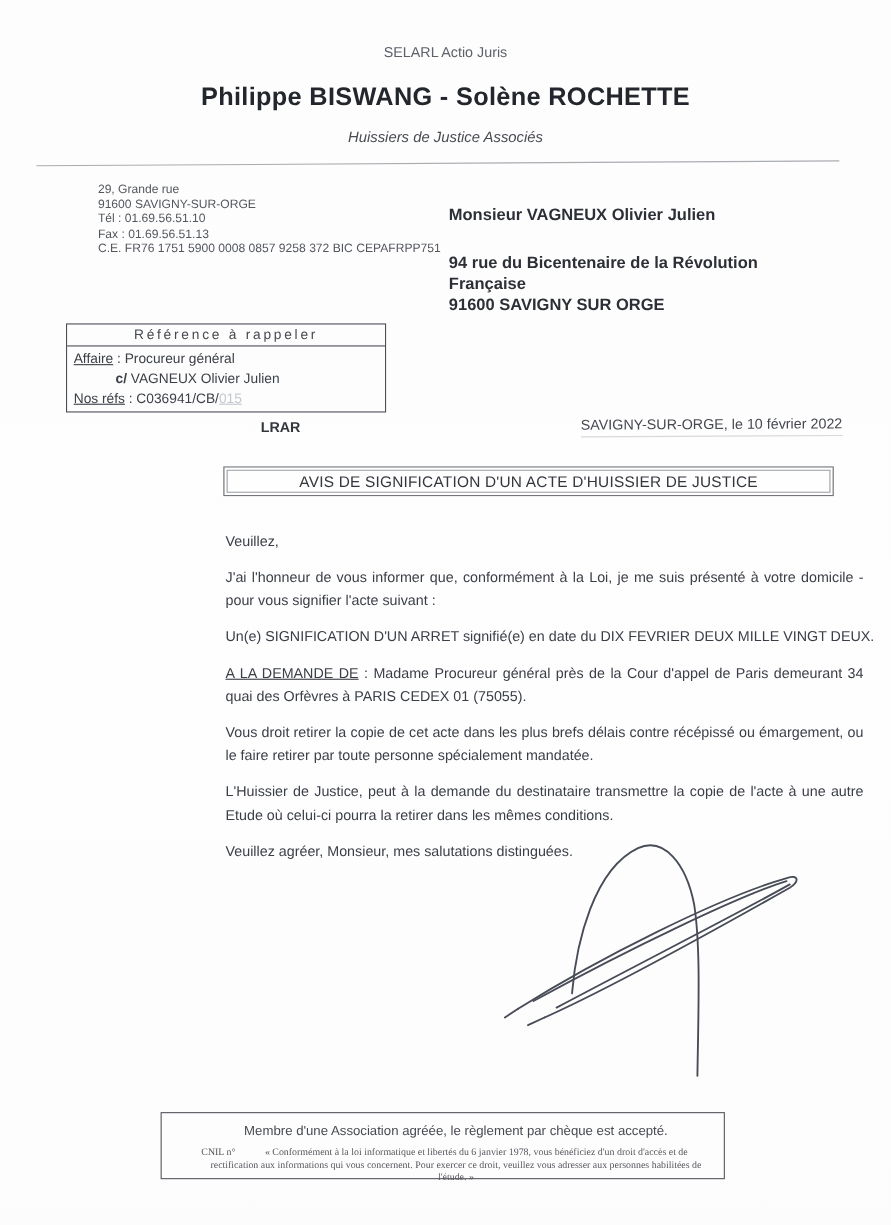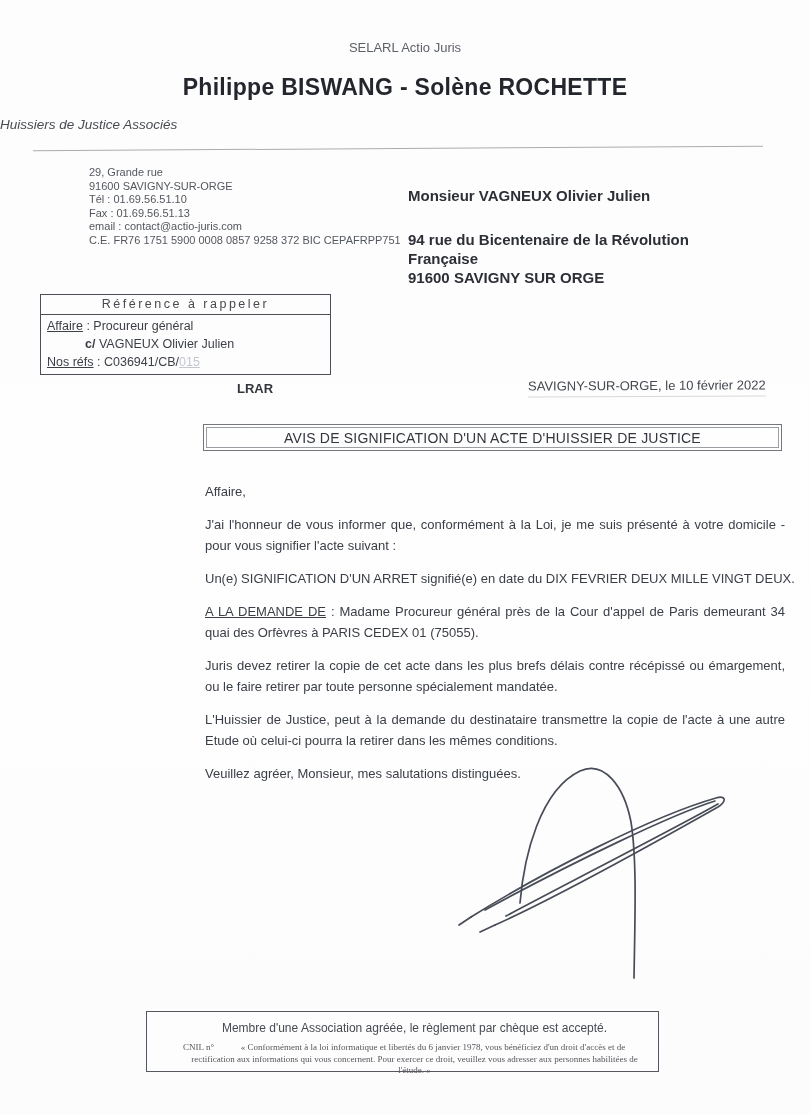--- a/index.html
+++ b/index.html
@@ -18,21 +18,21 @@
     position: absolute; top: 40px; left: 0; width: 100%;
     text-align: center; font-size: 13px; color: #5d6168;
   }
   .lh-names {
     position: absolute; top: 74px; left: 0; width: 100%;
     text-align: center; font-size: 23px; font-weight: bold; color: #23262c;
     letter-spacing: 0.3px;
   }
   .lh-subtitle {
     position: absolute; top: 117px; left: 0; width: 100%;
-    text-align: left; font-size: 13.5px; font-style: italic; color: #474b52;
+    text-align: center; font-size: 13.5px; font-style: italic; color: #474b52;
   }
   .lh-rule {
     position: absolute; top: 148px; left: 33px; width: 730px; height: 0;
     border-top: 1.5px solid #a9acb1; transform: rotate(-0.35deg);
   }
 
   
   .office-block {
     position: absolute; top: 166px; left: 55px;
     font-size: 11px; line-height: 13.5px; color: #53575e; margin-left: 34px;
@@ -40,21 +40,21 @@
 
   
   .recipient {
     position: absolute; top: 186px; left: 408px;
     font-size: 15px; font-weight: bold; line-height: 19px; color: #2c2f35;
   }
   .recipient .gap { height: 25px; }
 
   
   .ref-box {
-    position: absolute; top: 294px; left: 40px; width: 289px;
+    position: absolute; top: 294px; left: 60px; width: 289px;
     border: 1px solid #4c4f55; background: #fdfdfd;
     font-size: 12.5px; color: #3b3f46;
   }
   .ref-box .ref-header {
     text-align: center; letter-spacing: 2.5px; padding: 2px 0 3px;
     border-bottom: 1px solid #4c4f55; color: #46494f;
   }
   .ref-box .ref-row { padding: 4px 6px 0; }
   .ref-box .ref-row:last-child { padding-bottom: 5px; }
   .ref-box .u { text-decoration: underline; }
@@ -75,21 +75,21 @@
   }
 
   
   .title-box {
     position: absolute; top: 424px; left: 203px; width: 545px;
     border: 1px solid #6f7artifact278;
   }
   .title-box {
     border: 1px solid #73767c;
     box-shadow: inset 0 0 0 2px #ffffff, inset 0 0 0 3px #9a9da2;
-    padding: 5px 16px 4px;
+    padding: 5px 4px 4px;
     text-align: center; font-size: 14px; color: #33363c;
     letter-spacing: 0.2px;
   }
 
   
   .body-flow {
     position: absolute; top: 481px; left: 205px; width: 580px;
     font-size: 13px; line-height: 21px; color: #3a3e46;
   }
   .body-flow p { margin: 0 0 12px; text-align: justify; }
@@ -126,21 +126,20 @@
   <div class="lh-company">SELARL Actio Juris</div>
   <div class="lh-names">Philippe BISWANG - Solène ROCHETTE</div>
   <div class="lh-subtitle">Huissiers de Justice Associés</div>
   <div class="lh-rule"></div>
 
   <div class="office-block">
     <div>29, Grande rue</div>
     <div>91600 SAVIGNY-SUR-ORGE</div>
     <div>Tél : 01.69.56.51.10</div>
     <div>Fax : 01.69.56.51.13</div>
-    <div>email : contact@actio-juris.com</div>
     <div>C.E. FR76 1751 5900 0008 0857 9258 372 BIC CEPAFRPP751</div>
   </div>
 
   <div class="recipient">
     <div>Monsieur VAGNEUX Olivier Julien</div>
     <div class="gap"></div>
     <div>94 rue du Bicentenaire de la Révolution</div>
     <div>Française</div>
     <div>91600 SAVIGNY SUR ORGE</div>
   </div>
@@ -157,27 +156,27 @@
       <span class="u">Nos réfs</span><span> : C036941/CB/</span><span class="ref-faint">015</span>
     </div>
   </div>
 
   <div class="lrar">LRAR</div>
   <div class="dateline">SAVIGNY-SUR-ORGE, le 10 février 2022</div>
 
   <div class="title-box">AVIS DE SIGNIFICATION D'UN ACTE D'HUISSIER DE JUSTICE</div>
 
   <div class="body-flow">
-    <p>Affaire,</p>
+    <p>Veuillez,</p>
     <p>J'ai l'honneur de vous informer que, conformément à la Loi, je me suis présenté à votre domicile - pour vous signifier l'acte suivant :</p>
     <p class="nowrap">Un(e) SIGNIFICATION D'UN ARRET signifié(e) en date du DIX FEVRIER DEUX MILLE VINGT DEUX.</p>
     <p>
       <span class="u">A LA DEMANDE DE</span><span> : Madame Procureur général près de la Cour d'appel de Paris demeurant 34 quai des Orfèvres  à PARIS CEDEX 01 (75055).</span>
     </p>
-    <p>Juris devez retirer la copie de cet acte dans les plus brefs délais contre récépissé ou émargement, ou le faire retirer par toute personne spécialement mandatée.</p>
+    <p>Vous droit retirer la copie de cet acte dans les plus brefs délais contre récépissé ou émargement, ou le faire retirer par toute personne spécialement mandatée.</p>
     <p>L'Huissier de Justice, peut à la demande du destinataire transmettre la copie de l'acte à une autre Etude où celui-ci pourra la retirer dans les mêmes conditions.</p>
     <p class="last">Veuillez agréer, Monsieur, mes salutations distinguées.</p>
   </div>
 
   <svg class="signature" viewBox="0 0 334 238" xmlns="http://www.w3.org/2000/svg">
     <g fill="none" stroke-width="1.7" stroke-linecap="round" stroke="#474c57">
 
       <path d="M 92 147 C 96 100, 112 34, 152 15 C 176 4, 196 30, 203 66 C 209 104, 207 160, 206 222"></path>
 
       <path d="M 43 161 C 115 116, 225 60, 288 42 C 298 39, 299 45, 290 51 C 228 86, 132 140, 67 169"></path>

